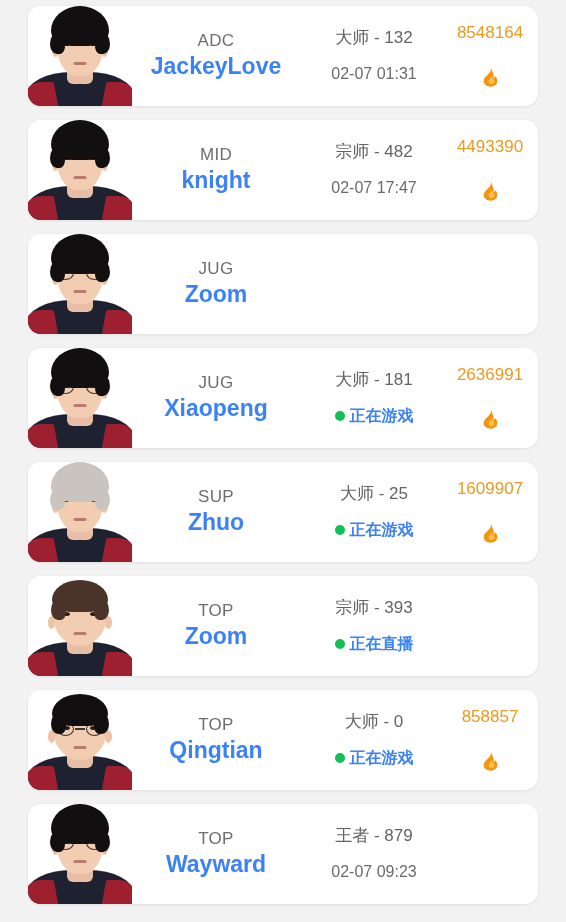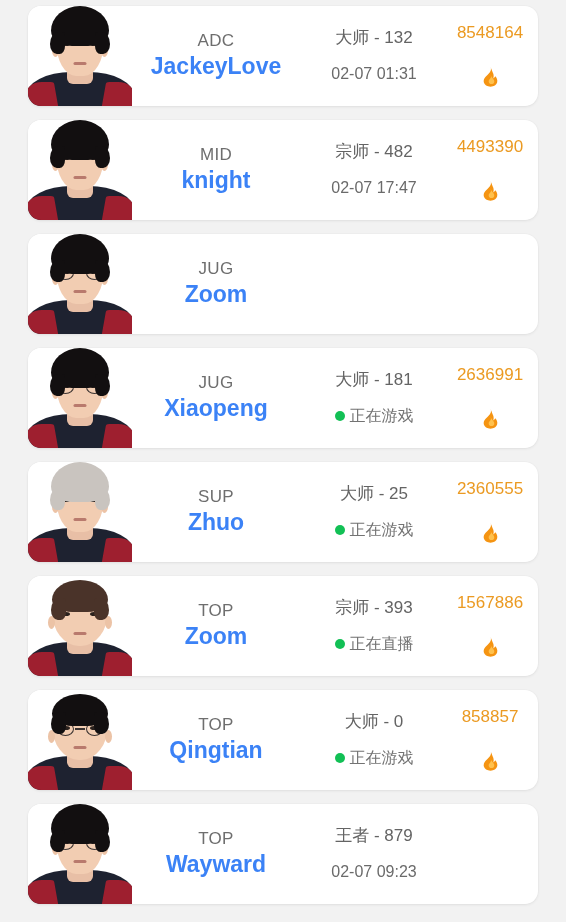--- a/index.html
+++ b/index.html
@@ -150,22 +150,22 @@
     gap:4px;
     padding-bottom:2px;
   }
   .rank {
     font-size:17px; color:#646464; line-height:1; white-space:nowrap;
   }
   .sub {
     font-size:16px; color:#6a6a6a; line-height:1; white-space:nowrap;margin-top:16px;
   }
   .sub.live {
-    color:#737373;
-    display:flex; align-items:center; gap:5px;
+    color:#3b82f6;
+    display:flex; align-items:center; gap:5px;font-weight:bold;
   }
   .dot {
     width:10px; height:10px; border-radius:50%;
     background:#12c055; flex:0 0 10px;
   }
   .col-heat {
     flex:1 1 auto;
     display:flex; flex-direction:column;
     align-items:center; justify-content:center;
     gap:25px; padding-right:6px; padding-bottom:2px;
@@ -348,21 +348,21 @@
         <div class="nick">Zhuo</div>
       </div>
       <div class="col-rank">
         <div class="rank">大师 - 25</div>
         <div class="sub live">
           <span class="dot"></span>
           <span>正在游戏</span>
         </div>
       </div>
       <div class="col-heat">
-        <div class="heat">2360555</div>
+        <div class="heat">1609907</div>
         <div class="flame">
           <svg width="19" height="21" viewBox="0 0 19 21" aria-hidden="true">
             <path d="M9.5 0.6c1.1 3.0 0.2 4.8-1.0 6.2C7.2 8.4 5.6 9.6 4.4 11.1 3.0 12.8 2.4 14.6 2.8 16.3c0.6 2.6 3.3 4.4 6.7 4.4s6.1-1.8 6.7-4.4c0.5-2.2-0.4-4.3-1.9-6.0-0.5 1.1-1.2 1.8-2.0 2.1 0.7-2.4 0.4-4.6-0.8-6.5C10.5 3.4 9.8 2.0 9.5 0.6z" fill="#f59412"></path>
             <path d="M9.6 9.0c0.8 1.7 0.3 2.7-0.4 3.6-0.8 1.0-1.7 1.9-1.5 3.2 0.2 1.4 1.3 2.3 2.8 2.3 1.6 0 2.7-1.0 2.8-2.4 0.1-1.3-0.7-2.2-1.4-3.1C11.0 11.6 10.2 10.5 9.6 9.0z" fill="#ffc14d"></path>
           </svg>
         </div>
       </div>
     </div>
     <div class="player-card">
       <div class="avatar">
@@ -384,29 +384,20 @@
       </div>
       <div class="col-name">
         <div class="pos">TOP</div>
         <div class="nick">Zoom</div>
       </div>
       <div class="col-rank">
         <div class="rank">宗师 - 393</div>
         <div class="sub live">
           <span class="dot"></span>
           <span>正在直播</span>
-        </div>
-      </div>
-      <div class="col-heat">
-        <div class="heat">1567886</div>
-        <div class="flame">
-          <svg width="19" height="21" viewBox="0 0 19 21" aria-hidden="true">
-            <path d="M9.5 0.6c1.1 3.0 0.2 4.8-1.0 6.2C7.2 8.4 5.6 9.6 4.4 11.1 3.0 12.8 2.4 14.6 2.8 16.3c0.6 2.6 3.3 4.4 6.7 4.4s6.1-1.8 6.7-4.4c0.5-2.2-0.4-4.3-1.9-6.0-0.5 1.1-1.2 1.8-2.0 2.1 0.7-2.4 0.4-4.6-0.8-6.5C10.5 3.4 9.8 2.0 9.5 0.6z" fill="#f59412"></path>
-            <path d="M9.6 9.0c0.8 1.7 0.3 2.7-0.4 3.6-0.8 1.0-1.7 1.9-1.5 3.2 0.2 1.4 1.3 2.3 2.8 2.3 1.6 0 2.7-1.0 2.8-2.4 0.1-1.3-0.7-2.2-1.4-3.1C11.0 11.6 10.2 10.5 9.6 9.0z" fill="#ffc14d"></path>
-          </svg>
         </div>
       </div>
     </div>
     <div class="player-card">
       <div class="avatar">
         <div class="av-inner">
           <div class="av-body"></div>
           <div class="av-neck"></div>
           <div class="av-face wide"></div>
           <div class="av-mouth"></div>

